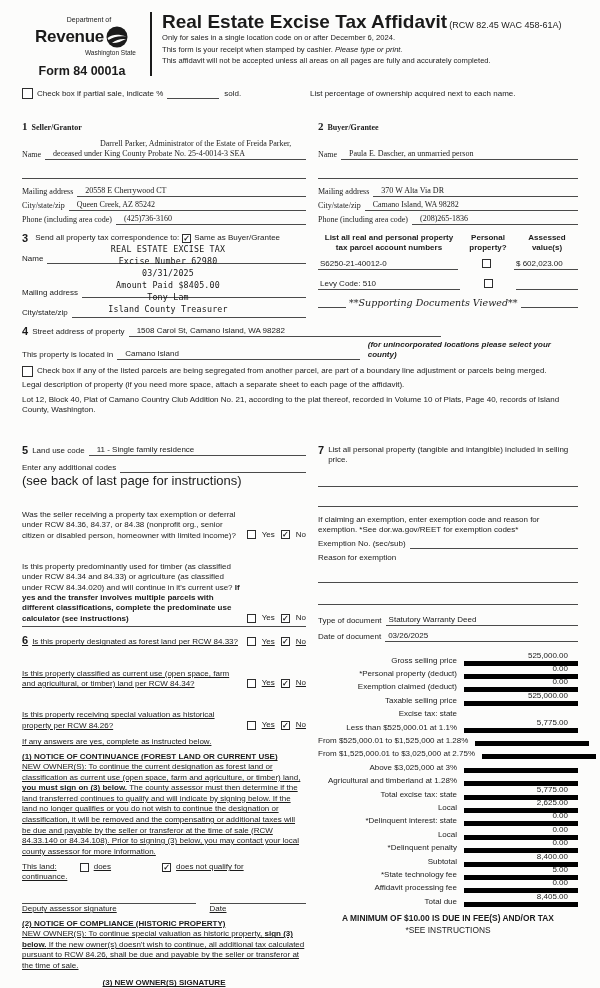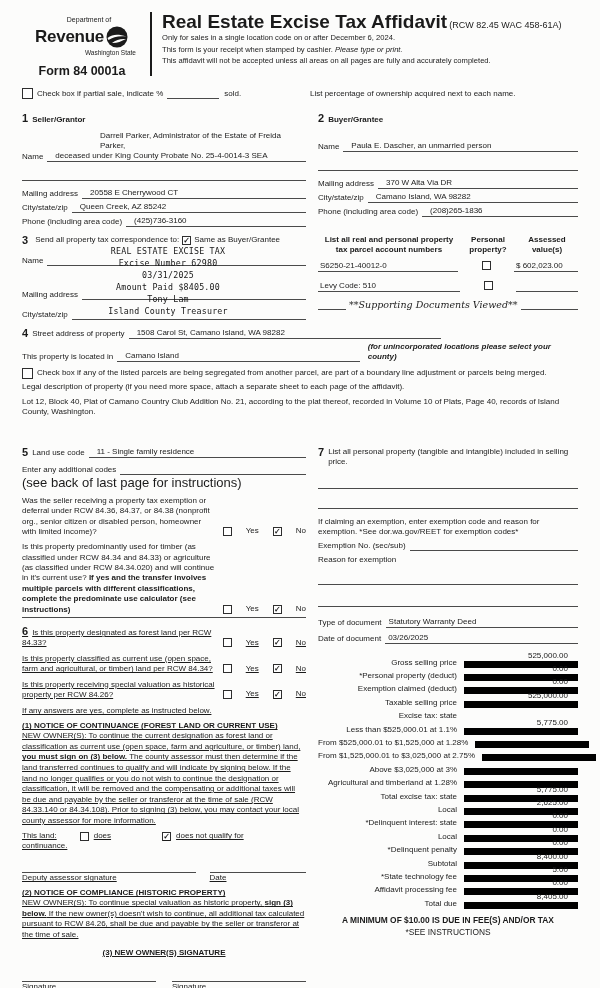--- a/index.html
+++ b/index.html
@@ -29,27 +29,27 @@
   .wa-state{font-size:6.5px;text-align:right;margin-right:6px;}
   .form-no{font-weight:bold;font-size:12.5px;margin-top:7px;text-align:center;}
   .hdr-div{border-left:2px solid #1b1b1b;align-self:stretch;margin:2px 10px 0 8px;height:64px;flex:none;}
   .hdr-right{padding-top:2px;}
   .title{font-size:19px;font-weight:bold;line-height:1;white-space:nowrap;}
   .title-ref{font-size:9px;font-weight:normal;}
   .hnote{font-size:7.6px;margin-top:2px;}
   
   .partial{display:flex;align-items:flex-end;margin-top:8px;}
   
-  .q{display:flex;align-items:flex-end;margin-top:5px;}
+  .q{display:flex;align-items:flex-end;margin-top:21px;}
   .qt{flex:1;padding-right:6px;line-height:1.3;}
-  .yn{white-space:nowrap;display:flex;gap:14px;align-items:center;flex:none;padding-bottom:1px;}
+  .yn{white-space:nowrap;display:flex;gap:6px;align-items:center;flex:none;padding-bottom:1px;}
   
   .tt-row{display:flex;align-items:flex-end;height:13.4px;}
   .tt-label{flex:1;text-align:right;padding-right:7px;white-space:nowrap;}
-  .tt-value{width:104px;flex:none;border-bottom:7px solid #000000;text-align:right;padding-right:10px;min-height:9px;}
+  .tt-value{width:104px;flex:none;border-bottom:5px solid #000000;text-align:right;padding-right:10px;min-height:9px;}
   .tt-value.noline{border-bottom:none;}
   
   .sec3wrap{position:relative;}
   .stamp{position:absolute;left:28px;top:10px;width:236px;text-align:center;
          font-family:"DejaVu Sans Mono",monospace;font-size:8.3px;line-height:1.45;
          color:#161616;letter-spacing:0.2px;pointer-events:none;}
   .sup-docs{font-family:"DejaVu Serif",serif;font-style:italic;font-size:9.5px;white-space:nowrap;padding:0 3px;}
   .note{font-size:13px;}
   .center{text-align:center;}
   .sigrow{display:flex;gap:16px;}
@@ -88,21 +88,21 @@
   </div>
 
   <div class="partial">
     <span class="box" style="width:9px;height:9px;"></span>
     <span class="lbl" style="padding-left:4px;">Check box if partial sale, indicate %</span>
     <span class="ul" style="width:52px;"></span>
     <span class="lbl" style="padding-left:5px;">sold.</span>
     <span style="margin-left:auto;width:268px;">List percentage of ownership acquired next to each name.</span>
   </div>
 
-  <div class="cols" style="margin-top:14px;">
+  <div class="cols" style="margin-top:22px;font-family:Liberation Serif, serif;">
     <div class="colL">
       <div><span class="secnum">1</span><span class="sectitle">Seller/Grantor</span></div>
       <div style="margin:6px 0 0 38px;padding-left:40px;">Darrell Parker, Administrator of the Estate of Freida Parker,</div>
       <div class="r" style="margin-top:0;">
         <span class="lbl">Name</span>
         <span class="ul fill val">deceased under King County Probate No. 25-4-0014-3 SEA</span>
       </div>
       <div class="r" style="margin-top:9px;">
           <span class="ul fill"></span>
         </div>

